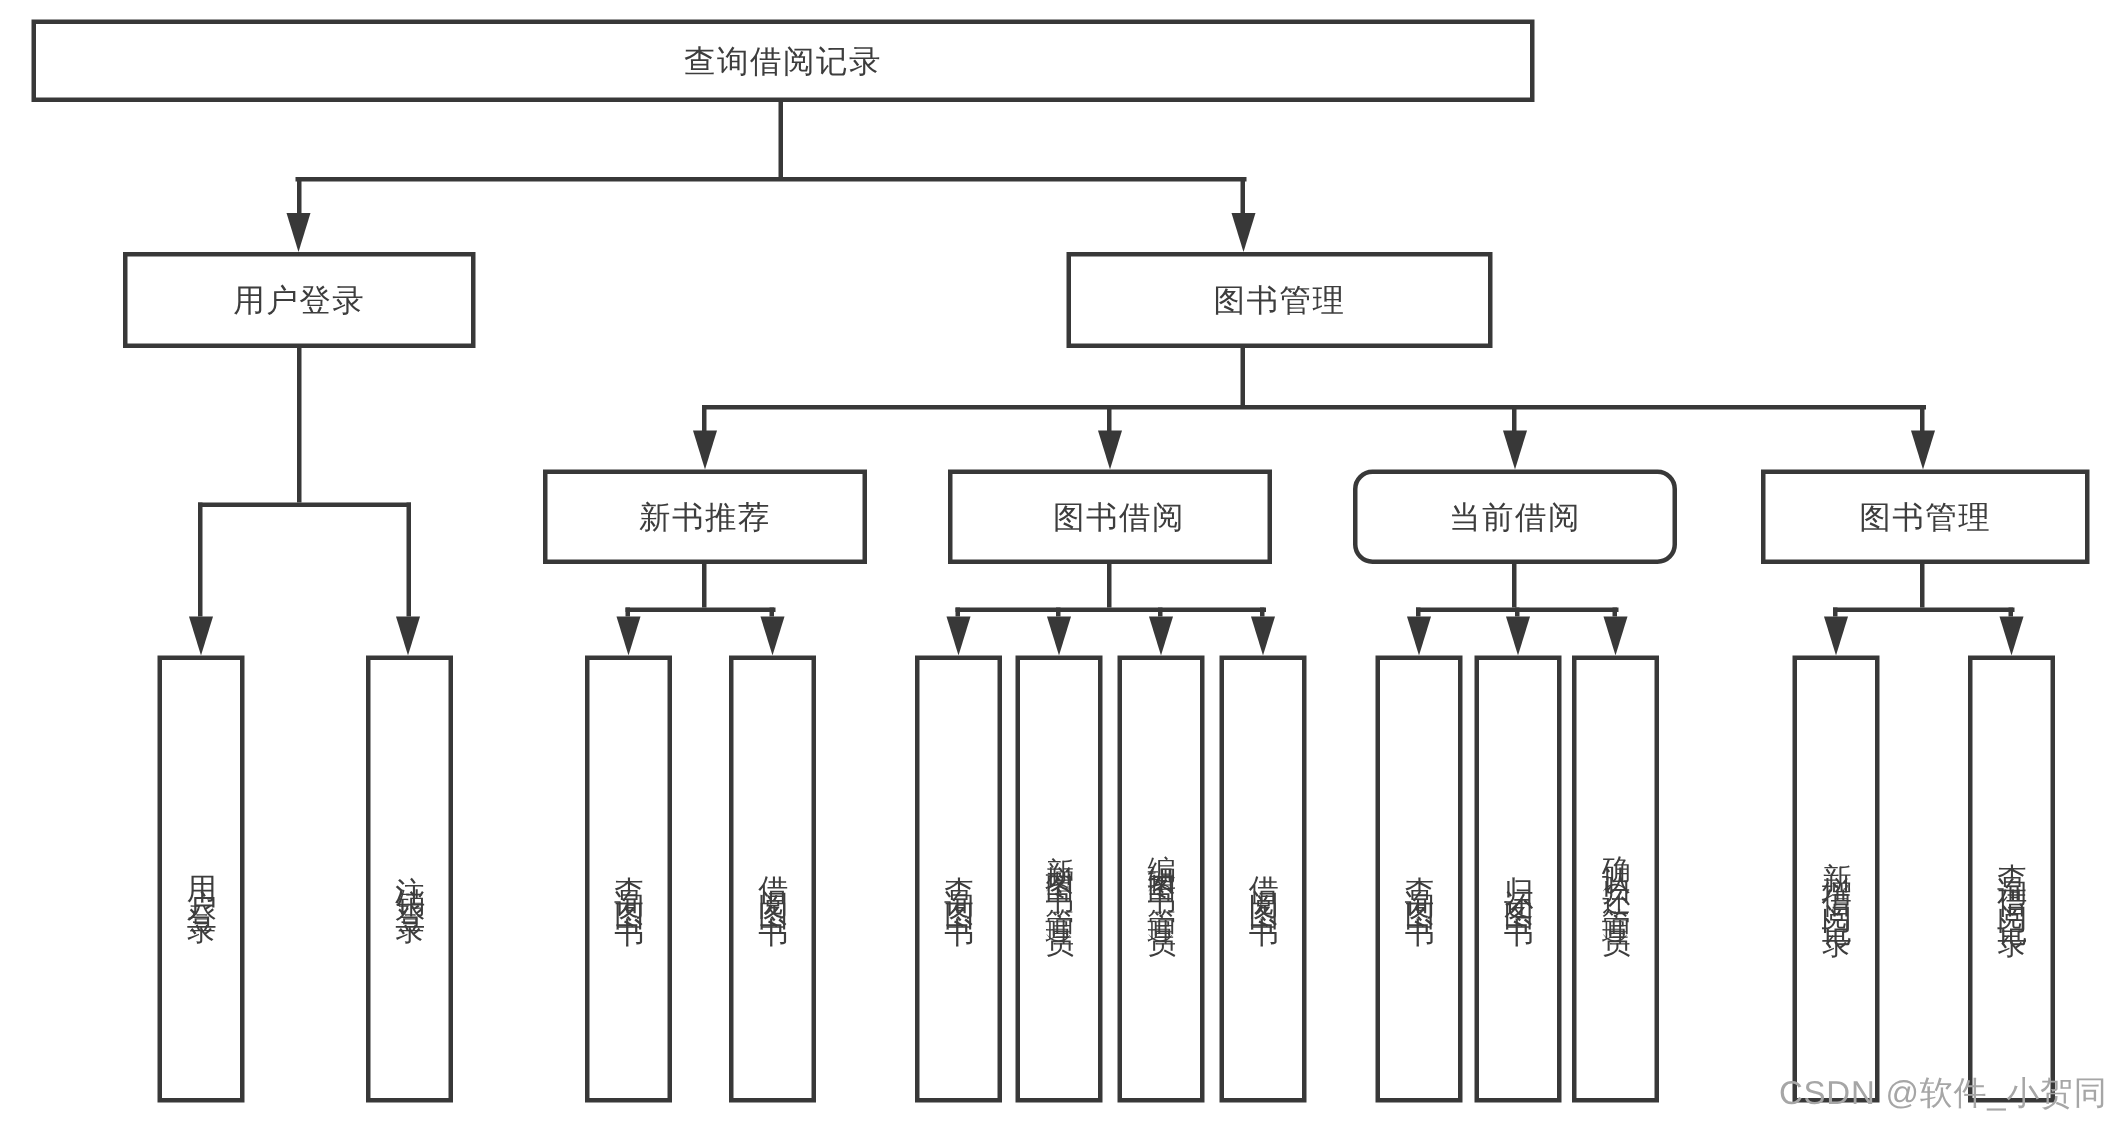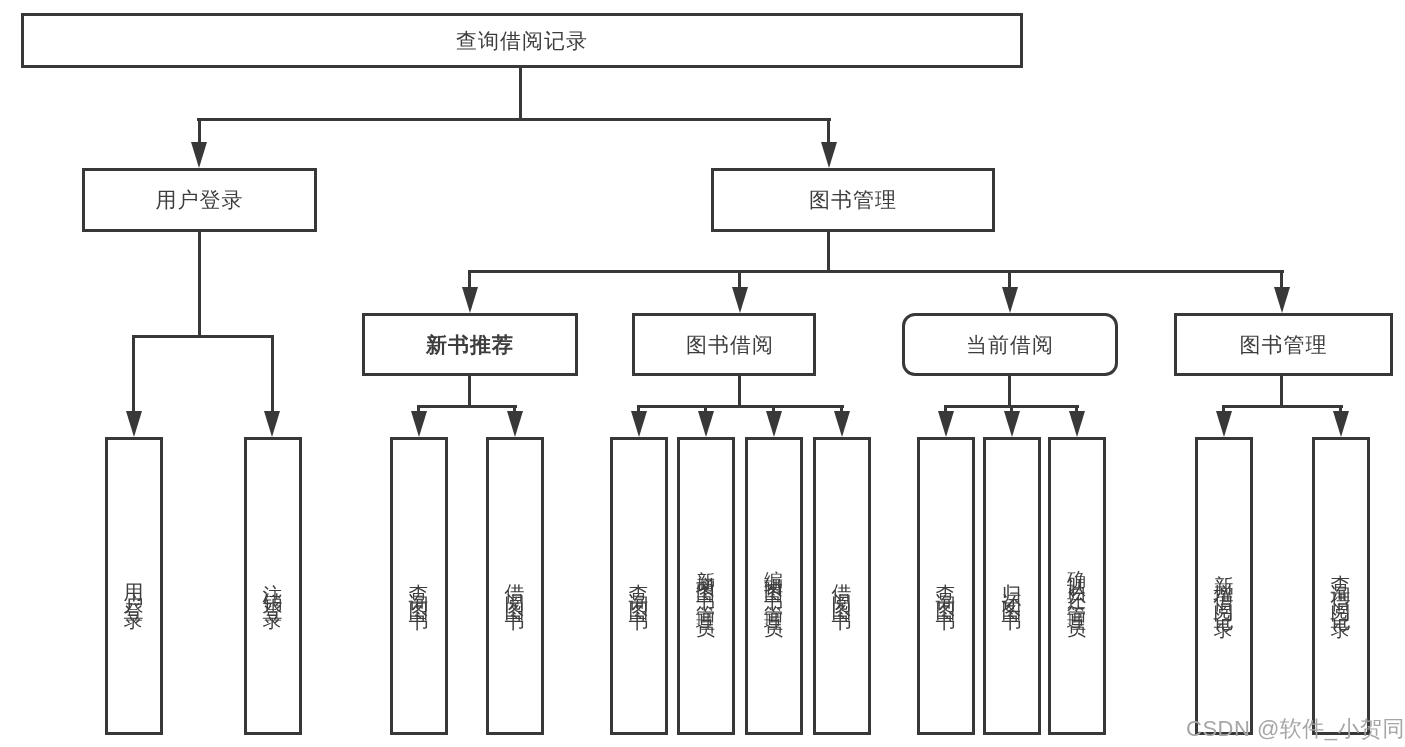--- a/index.html
+++ b/index.html
@@ -101,24 +101,24 @@
   <div class="hline" style="left:468px; top:270px; width:816px;"></div>
   <div class="vline" style="left:468px; top:270px; height:19px;"></div>
   <div class="tri" style="left:462px; top:287px;"></div>
   <div class="vline" style="left:738px; top:270px; height:19px;"></div>
   <div class="tri" style="left:732px; top:287px;"></div>
   <div class="vline" style="left:1008px; top:270px; height:19px;"></div>
   <div class="tri" style="left:1002px; top:287px;"></div>
   <div class="vline" style="left:1280px; top:270px; height:19px;"></div>
   <div class="tri" style="left:1274px; top:287px;"></div>
 
-  <div class="box l2-box" style="left:362px; width:216px;font-weight:bold;">
+  <div class="box l2-box" style="left:362px; width:216px;">
     <span class="hlabel">新书推荐</span>
   </div>
-  <div class="box l2-box" style="left:632px; width:184px;padding-left:12px;">
+  <div class="box l2-box" style="left:632px; width:216px;padding-left:12px;">
     <span class="hlabel">图书借阅</span>
   </div>
   <div class="box l2-box" style="left:902px; width:216px;border-radius:13px;">
     <span class="hlabel">当前借阅</span>
   </div>
   <div class="box l2-box" style="left:1174px; width:219px;">
     <span class="hlabel">图书管理</span>
   </div>
 
   <div class="vline" style="left:468px; top:374px; height:31px;"></div>

